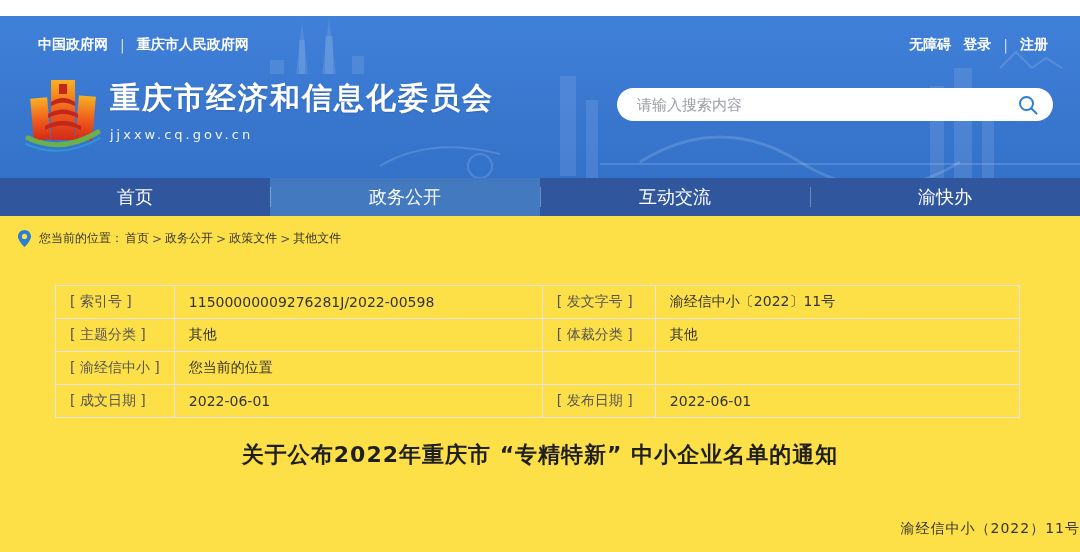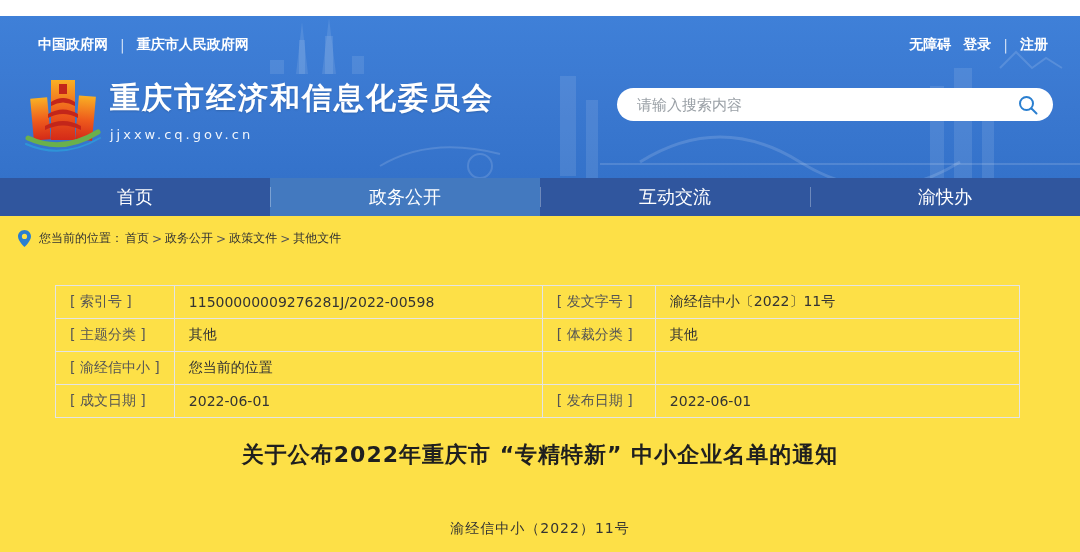--- a/index.html
+++ b/index.html
@@ -52,21 +52,21 @@
   .meta-table td { border:1px solid #e4e4e4; height:33px; font-size:14px; padding:0 14px;
     vertical-align:middle; white-space:nowrap; overflow:hidden; }
   .meta-table td.lbl { width:112px; color:#555; }
   .meta-table td.val1 { width:368px; color:#333; }
   .meta-table td.lbl2 { width:113px; color:#555; }
   .meta-table td.val2 { width:364px; color:#333; }
 
   
   .doc-title { margin-top:22px; text-align:center; font-size:22px; font-weight:bold; color:#1f1f1f;
     letter-spacing:1px; }
-  .doc-number { margin-top:50px; text-align:center; font-size:14px; color:#333; letter-spacing:1px; }
+  .doc-number { margin-top:50px; text-align:right; font-size:14px; color:#333; letter-spacing:1px; }
 </style>
 </head>
 <body>
 
 <div class="page">
 
   <div class="header">
 
     <svg class="deco" viewBox="0 0 1080 162" xmlns="http://www.w3.org/2000/svg">
       <g fill="rgba(255,255,255,0.10)">

